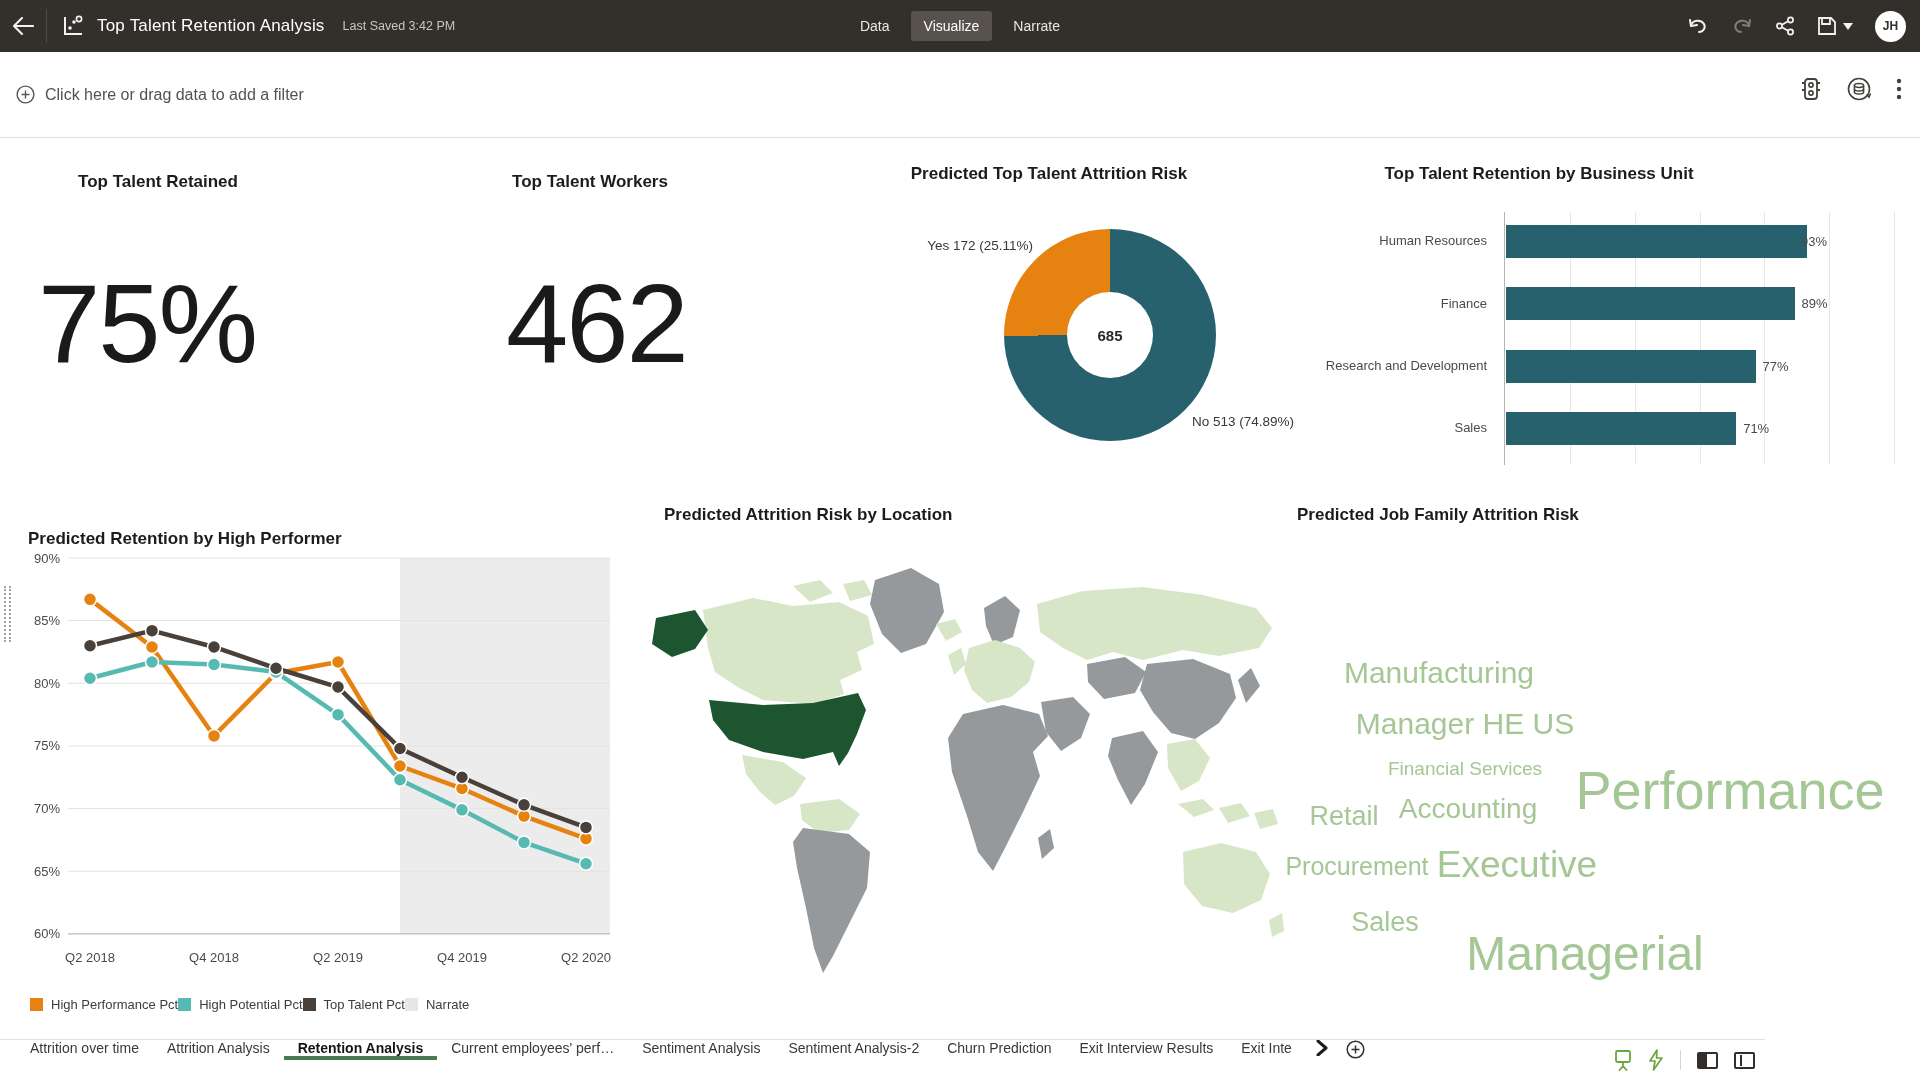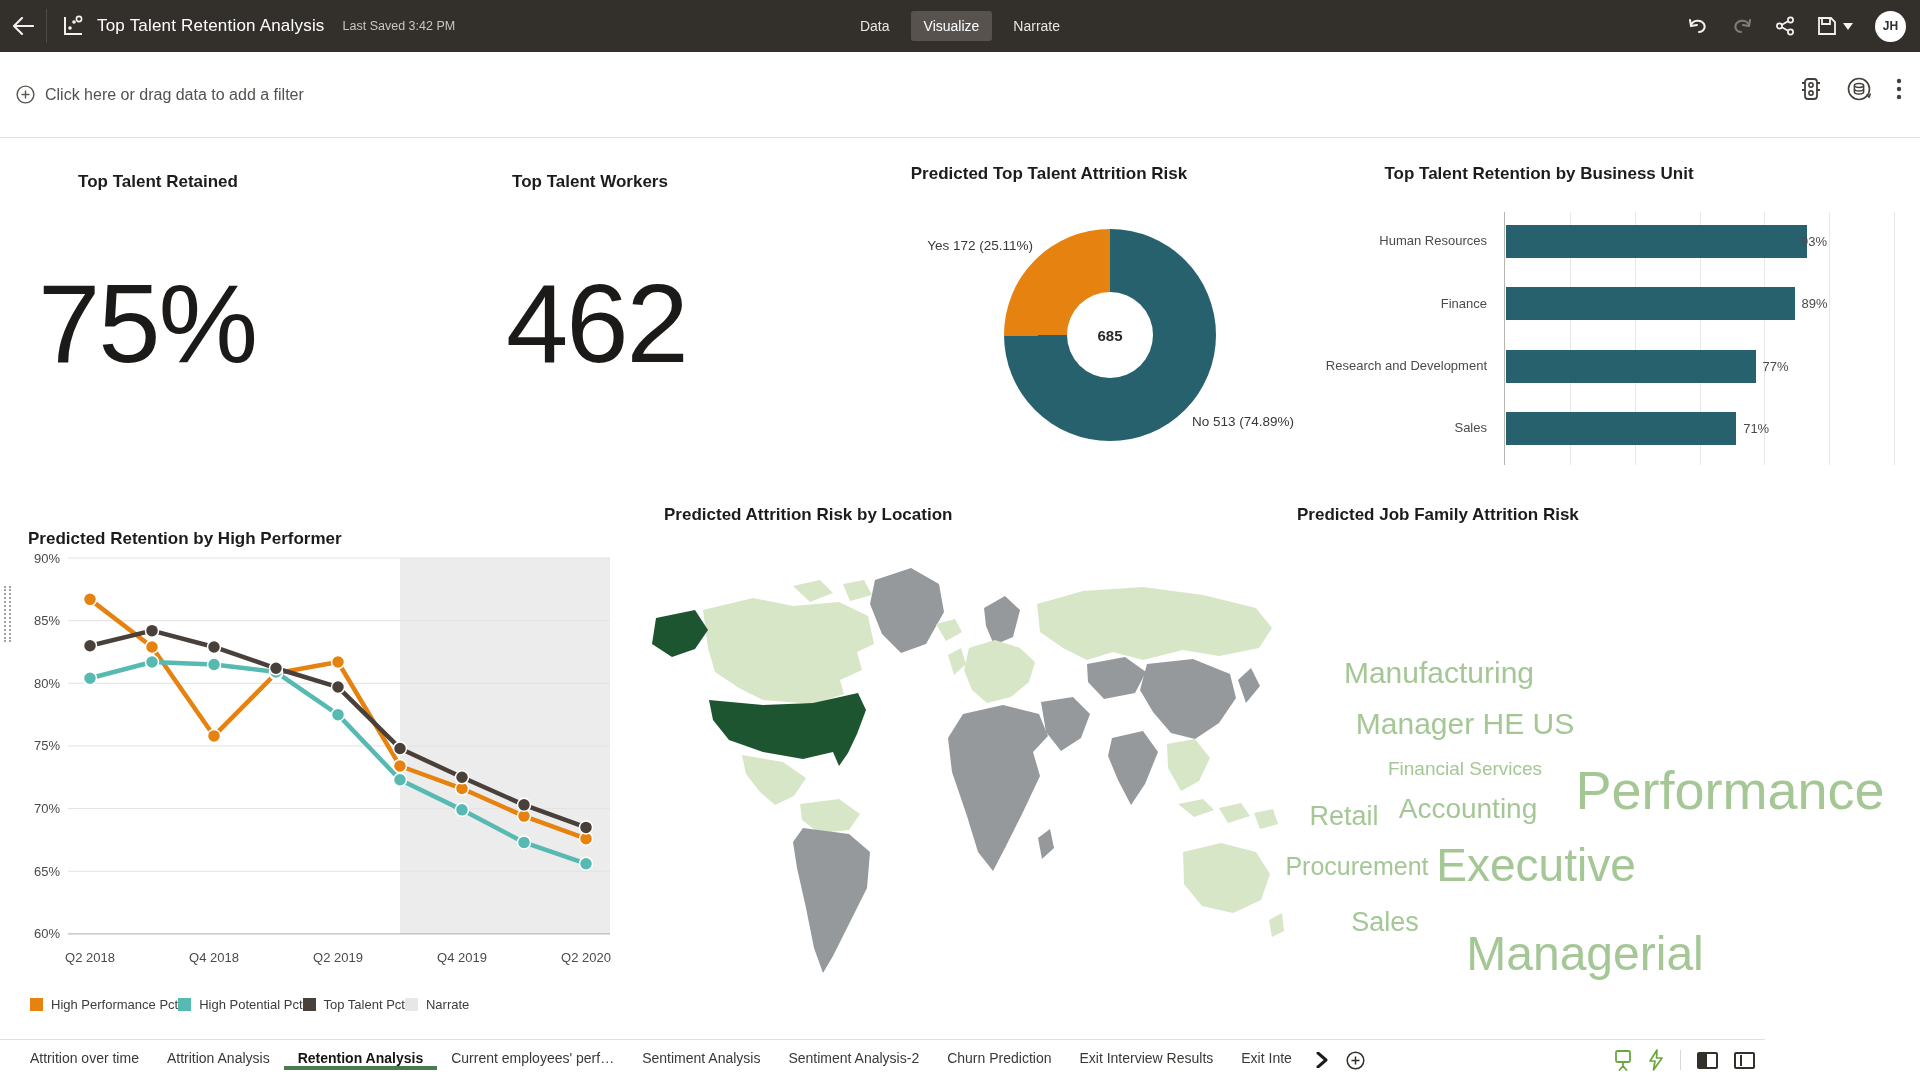--- a/index.html
+++ b/index.html
@@ -55,21 +55,21 @@
   .lc-legend { position:absolute; left:30px; top:997px; display:flex; font-size:13px; color:#3F3C39; align-items:center; }
   .lc-legend .item { display:flex; align-items:center; gap:8px; }
   .lc-legend .sw { width:13px; height:13px; }
   .lc-yaxis-artifact { position:absolute; left:4px; top:586px; width:7px; height:56px;
      border-left:2px dotted #8F8C89; border-right:2px dotted #8F8C89; opacity:.8; }
   
   .cloud { position:absolute; left:1285px; top:615px; width:640px; height:400px; }
   .cloud span { position:absolute; transform:translate(-50%,-50%); white-space:nowrap; font-weight:400; }
   
   .bottombar { position:absolute; left:0; top:1039px; width:1765px; height:41px; background:#FFFFFF;
-               border-top:1px solid #E3E1DE; display:flex; align-items:center; }
+               border-top:1px solid #E3E1DE; display:flex; align-items:flex-start; }
   .btabs { display:flex; align-items:stretch; margin-left:16px; }
   .btab { display:flex; align-items:center; padding:0 14px; font-size:14px; color:#3B3835; cursor:pointer;
           border-bottom:4px solid transparent; }
   .btab.active { font-weight:bold; color:#161514; border-bottom-color:#4A7B50; }
   .bbar-ic { display:flex; align-items:center; margin-left:10px; cursor:pointer; }
   .bbar-right { position:absolute; right:10px; top:0; height:40px; display:flex; align-items:center; gap:16px; }
   .bbar-div { width:1px; height:20px; background:#D9D6D3; }
   .cnv-ic1 { width:21px; height:17px; border:2px solid #33302C; border-radius:2px; position:relative; }
   .cnv-ic1::after { content:""; position:absolute; left:0; top:0; width:8px; height:13px; background:#33302C; }
   .cnv-ic2 { width:21px; height:17px; border:2px solid #33302C; border-radius:2px; position:relative; }
@@ -318,21 +318,21 @@
 
   <div class="vtitle" style="left:1297px; top:505px;">Predicted Job Family Attrition Risk</div>
   <div class="cloud" id="cloud">
       <span style="left: 154px; top: 58px; font-size: 30px; color: rgb(164, 199, 149);">Manufacturing</span>
       <span style="left: 180px; top: 109px; font-size: 30px; color: rgb(164, 199, 149);">Manager HE US</span>
       <span style="left: 180px; top: 154px; font-size: 19px; color: rgb(164, 199, 149);">Financial Services</span>
       <span style="left: 445px; top: 175px; font-size: 54px; color: rgb(164, 199, 149);">Performance</span>
       <span style="left: 59px; top: 201px; font-size: 27px; color: rgb(164, 199, 149);">Retail</span>
       <span style="left: 183px; top: 194px; font-size: 28px; color: rgb(164, 199, 149);">Accounting</span>
       <span style="left: 72px; top: 251px; font-size: 25px; color: rgb(164, 199, 149);">Procurement</span>
-      <span style="left: 251px; top: 250px; font-size: 46px; color: rgb(164, 199, 149); text-align: center;">Executive</span>
+      <span style="left: 232px; top: 250px; font-size: 37px; color: rgb(164, 199, 149); text-align: center;">Executive</span>
       <span style="left: 100px; top: 307px; font-size: 27px; color: rgb(164, 199, 149);">Sales</span>
       <span style="left: 300px; top: 338px; font-size: 48px; color: rgb(164, 199, 149);">Managerial</span>
     </div>
 
   <div class="bottombar">
     <div class="btabs" id="canvas-tabs">
         <div class="btab">Attrition over time</div>
         <div class="btab">Attrition Analysis</div>
         <div class="btab active">Retention Analysis</div>
         <div class="btab">Current employees' perf…</div>

